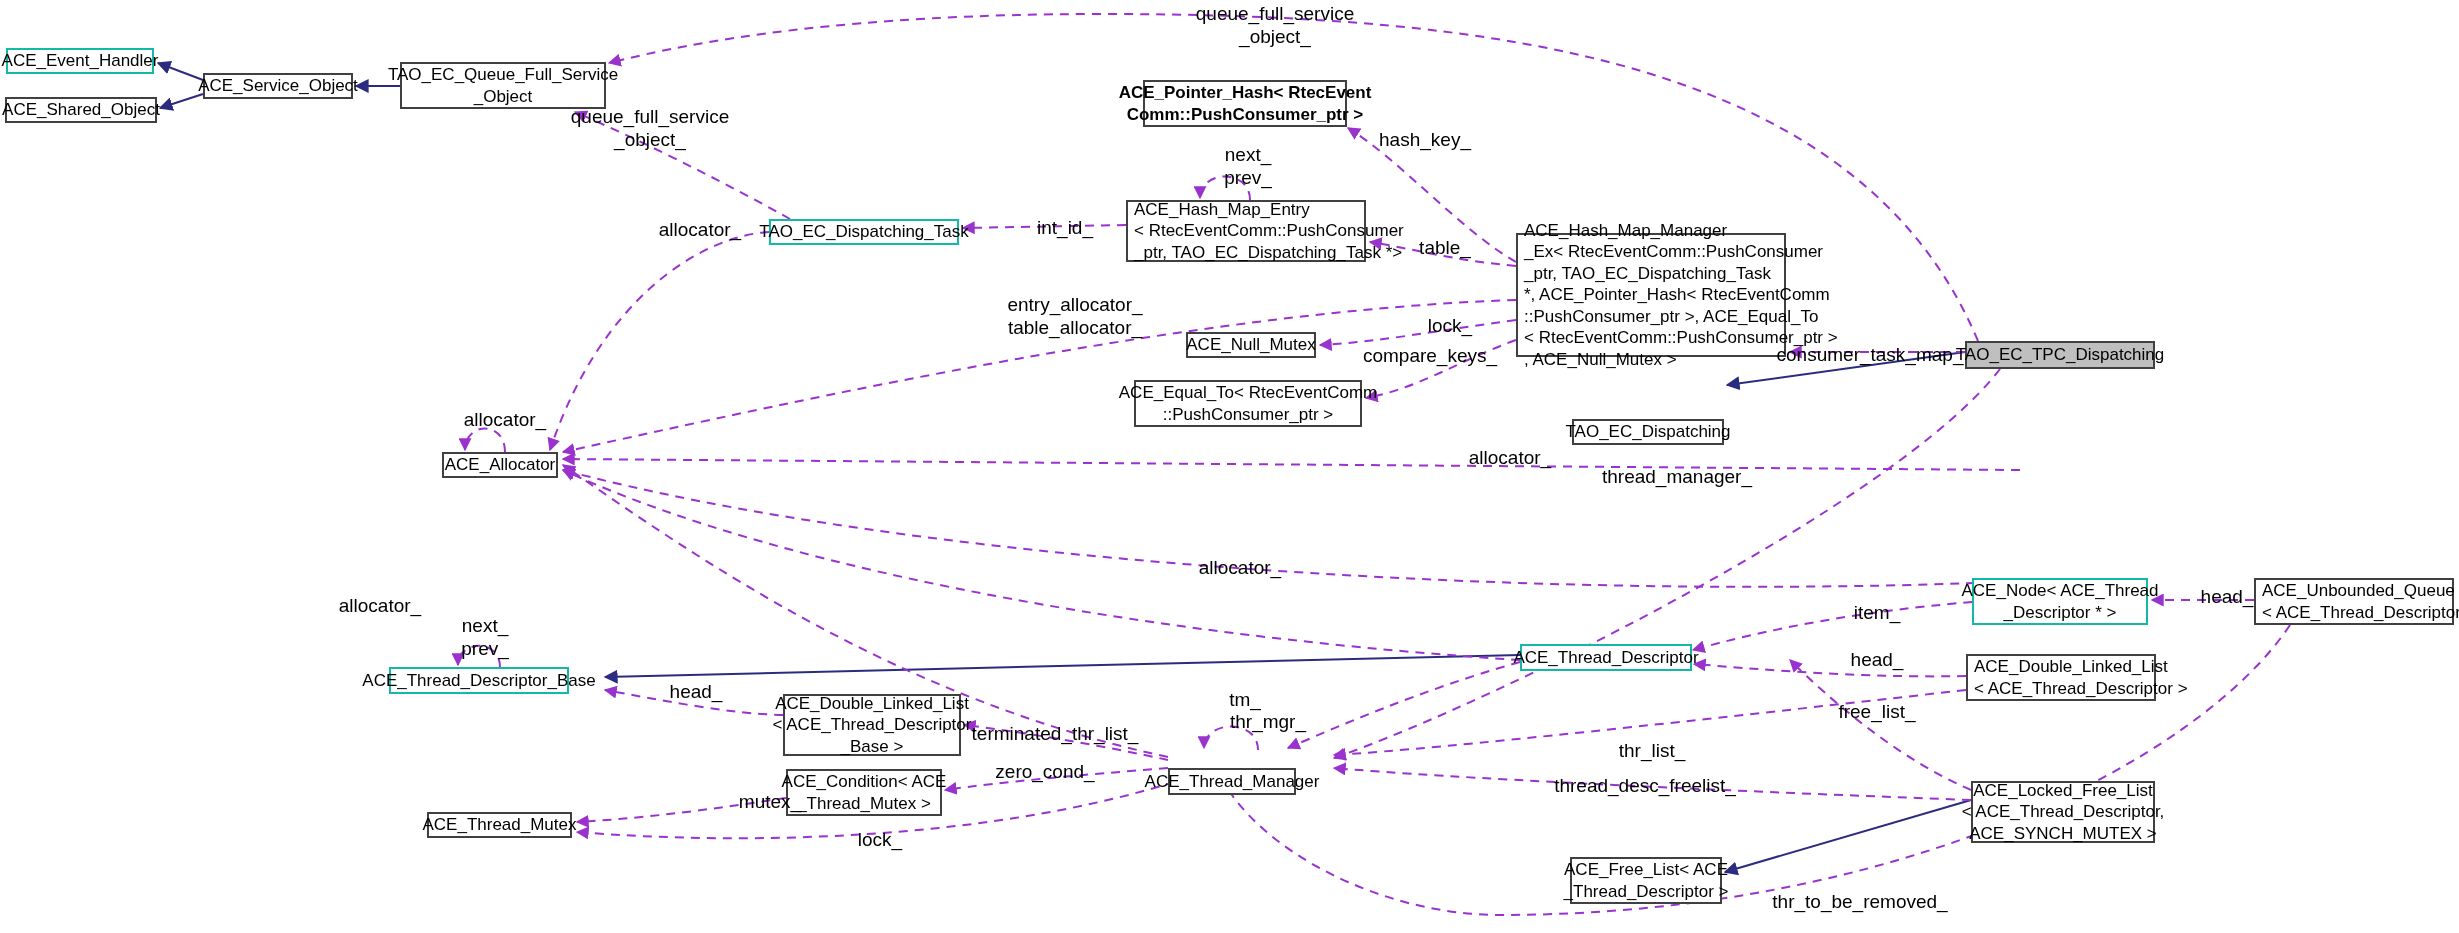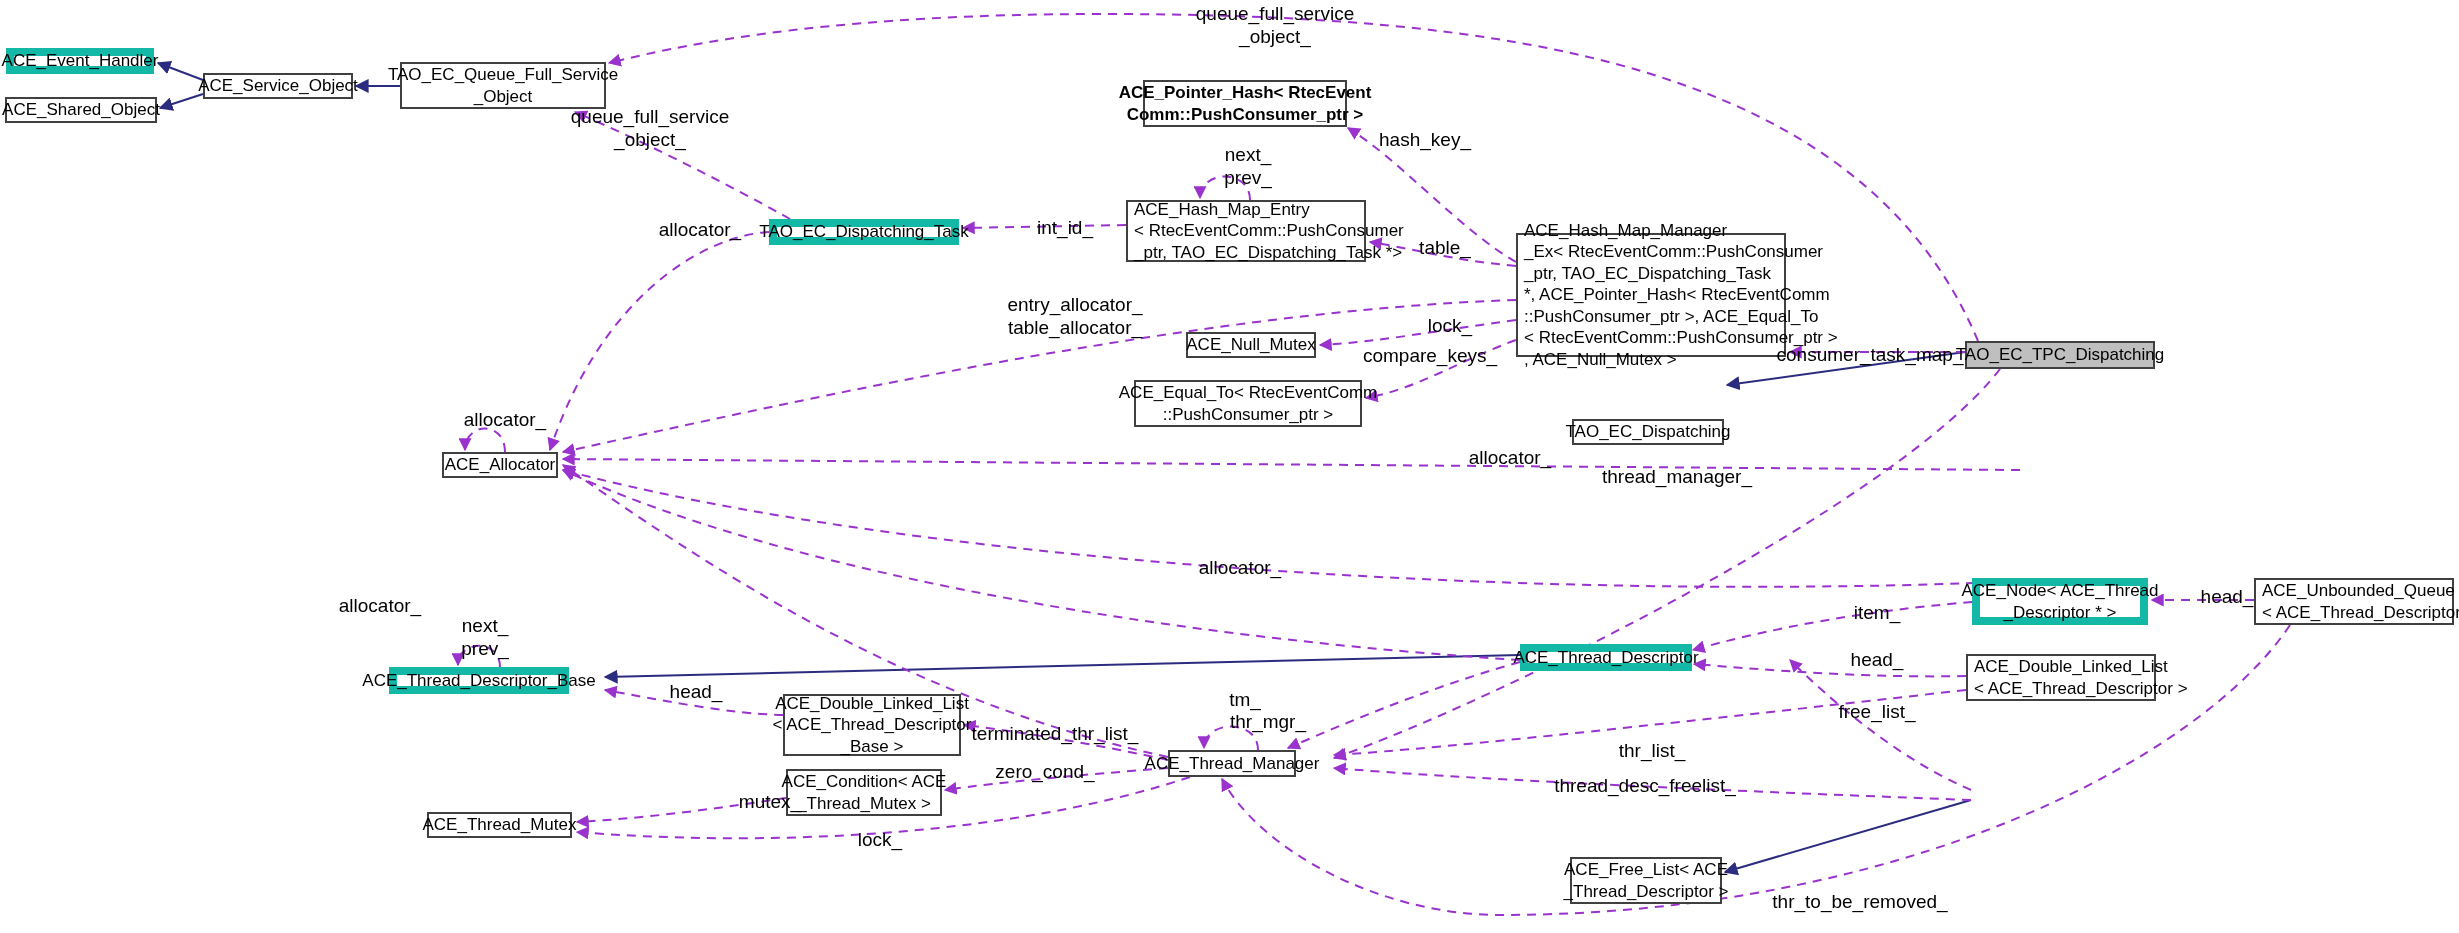--- a/index.html
+++ b/index.html
@@ -38,21 +38,21 @@
     color: #000000;
     white-space: pre;
     padding: 2px 6px;
     z-index: 5;
   }
   .node.thick {
     border-width: 2px;
     border-color: #404040;
   }
   .node.red {
-    border: 8px solid #14b8a6;
+    border: 2px solid #14b8a6;
   }
   .node.focus {
     border: 2px solid #404040;
     background: #bfbfbf;
   }
   .elabel {
     position: absolute;
     font-size: 19px;
     line-height: 1.22;
     color: #000000;
@@ -181,24 +181,27 @@
 _Descriptor * &gt;</div>
   <div class="node thick" style="left:2254px;top:578px; width:200px; height:47px; justify-content:flex-start; text-align:left;">ACE_Unbounded_Queue
 &lt; ACE_Thread_Descriptor * &gt;</div>
   <div class="node red" style="left:1520px;top:644px; width:172px; height:27px;">ACE_Thread_Descriptor</div>
   <div class="node thick" style="left:1966px;top:654px; width:190px; height:47px; justify-content:flex-start; text-align:left;">ACE_Double_Linked_List
 &lt; ACE_Thread_Descriptor &gt;</div>
   <div class="node red" style="left:389px; top:667px; width:180px; height:27px;">ACE_Thread_Descriptor_Base</div>
   <div class="node thick" style="left:783px; top:694px; width:178px; height:62px;">ACE_Double_Linked_List
 &lt; ACE_Thread_Descriptor
 _Base &gt;</div>
-  <div class="node thick" style="left:1168px;top:750px; width:128px; height:27px;text-align:center;">ACE_Thread_Manager</div>
+  <div class="node thick" style="left:1168px;top:768px; width:128px; height:27px;text-align:center;">ACE_Thread_Manager</div>
   <div class="node thick" style="left:786px; top:769px; width:156px; height:47px;">ACE_Condition&lt; ACE
 _Thread_Mutex &gt;</div>
   <div class="node thick" style="left:427px; top:812px; width:145px; height:26px;">ACE_Thread_Mutex</div>
+  <div class="node thick" style="left:1971px;top:781px; width:184px; height:62px;">ACE_Locked_Free_List
+&lt; ACE_Thread_Descriptor,
+ACE_SYNCH_MUTEX &gt;</div>
   <div class="node thick" style="left:1570px;top:857px; width:152px; height:47px;">ACE_Free_List&lt; ACE
 _Thread_Descriptor &gt;</div>
 
   <div class="elabel" style="left:1135px; top:2px;   width:280px;">queue_full_service
 _object_</div>
   <div class="elabel" style="left:510px;  top:105px; width:280px;">queue_full_service
 _object_</div>
   <div class="elabel" style="left:1345px; top:128px; width:160px;">hash_key_</div>
   <div class="elabel" style="left:1183px; top:143px; width:130px;">next_
 prev_</div>

